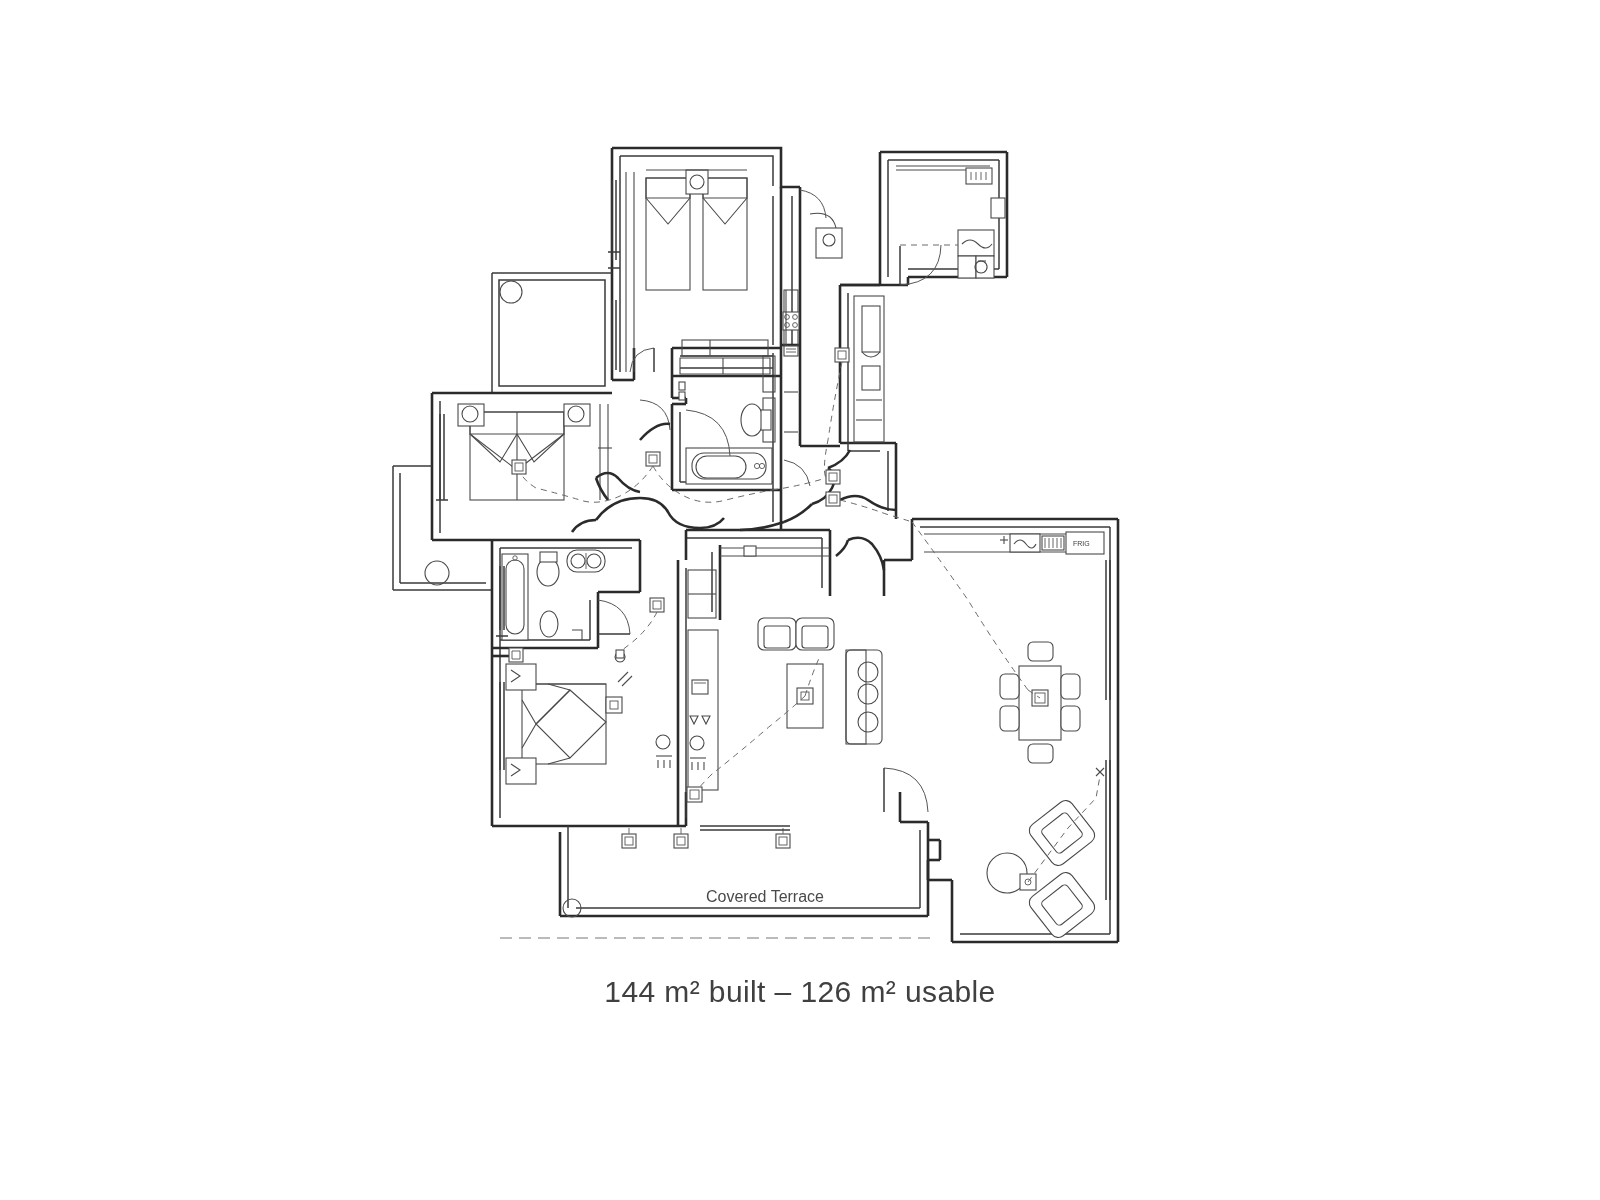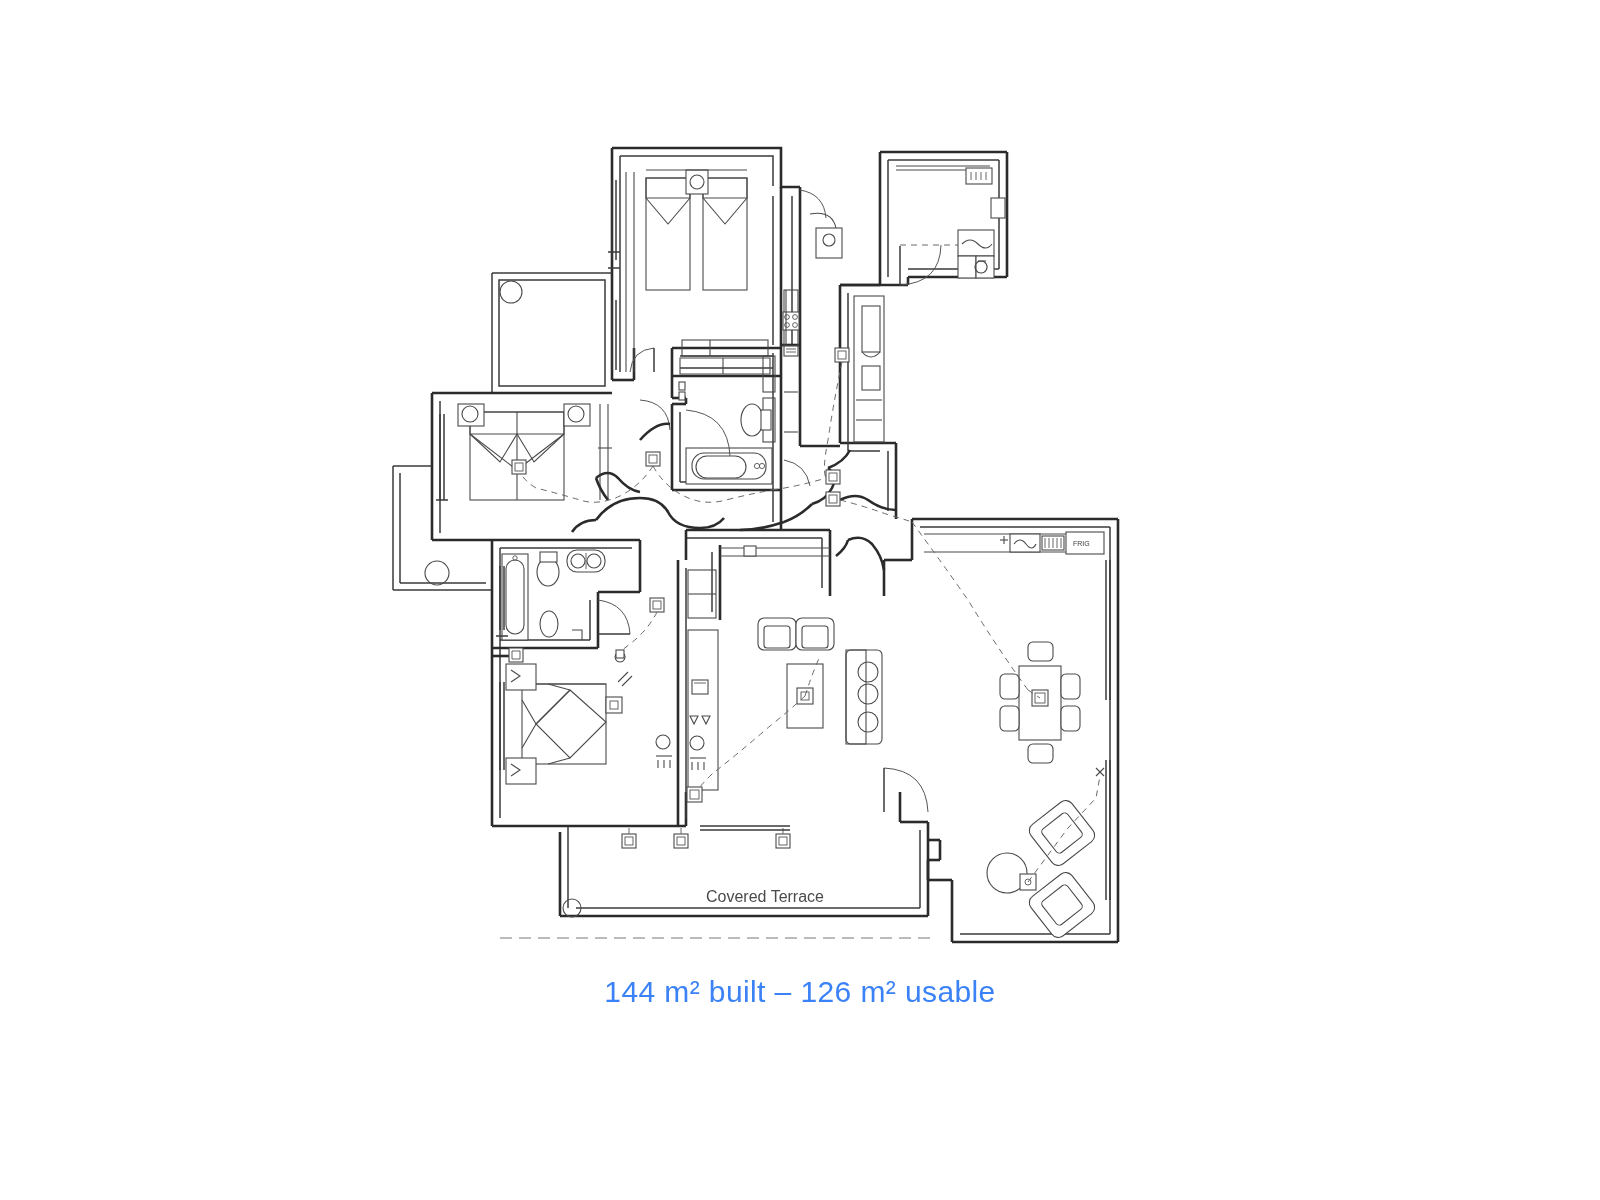--- a/index.html
+++ b/index.html
@@ -27,21 +27,21 @@
   }
   .caption {
     position: absolute;
     left: 0;
     top: 975px;
     width: 1600px;
     text-align: center;
     font-family: "Liberation Sans", sans-serif;
     font-size: 30px;
     letter-spacing: 0.4px;
-    color: #3b82f6;
+    color: #404040;
     font-weight: 400;
   }
   
   .w  { fill: none; stroke: #2b2b2b; stroke-width: 2.6; }   
   .wt { fill: none; stroke: #3a3a3a; stroke-width: 1.5; }   
   .f  { fill: none; stroke: #4a4a4a; stroke-width: 1.1; }   
   .ff { fill: #ffffff; stroke: #4a4a4a; stroke-width: 1.1; }
   .fx { fill: none; stroke: #555; stroke-width: 0.9; }      
   .dash { fill: none; stroke: #6a6a6a; stroke-width: 1.0; stroke-dasharray: 6 5; }
   .swing { fill: none; stroke: #555; stroke-width: 1.0; }

